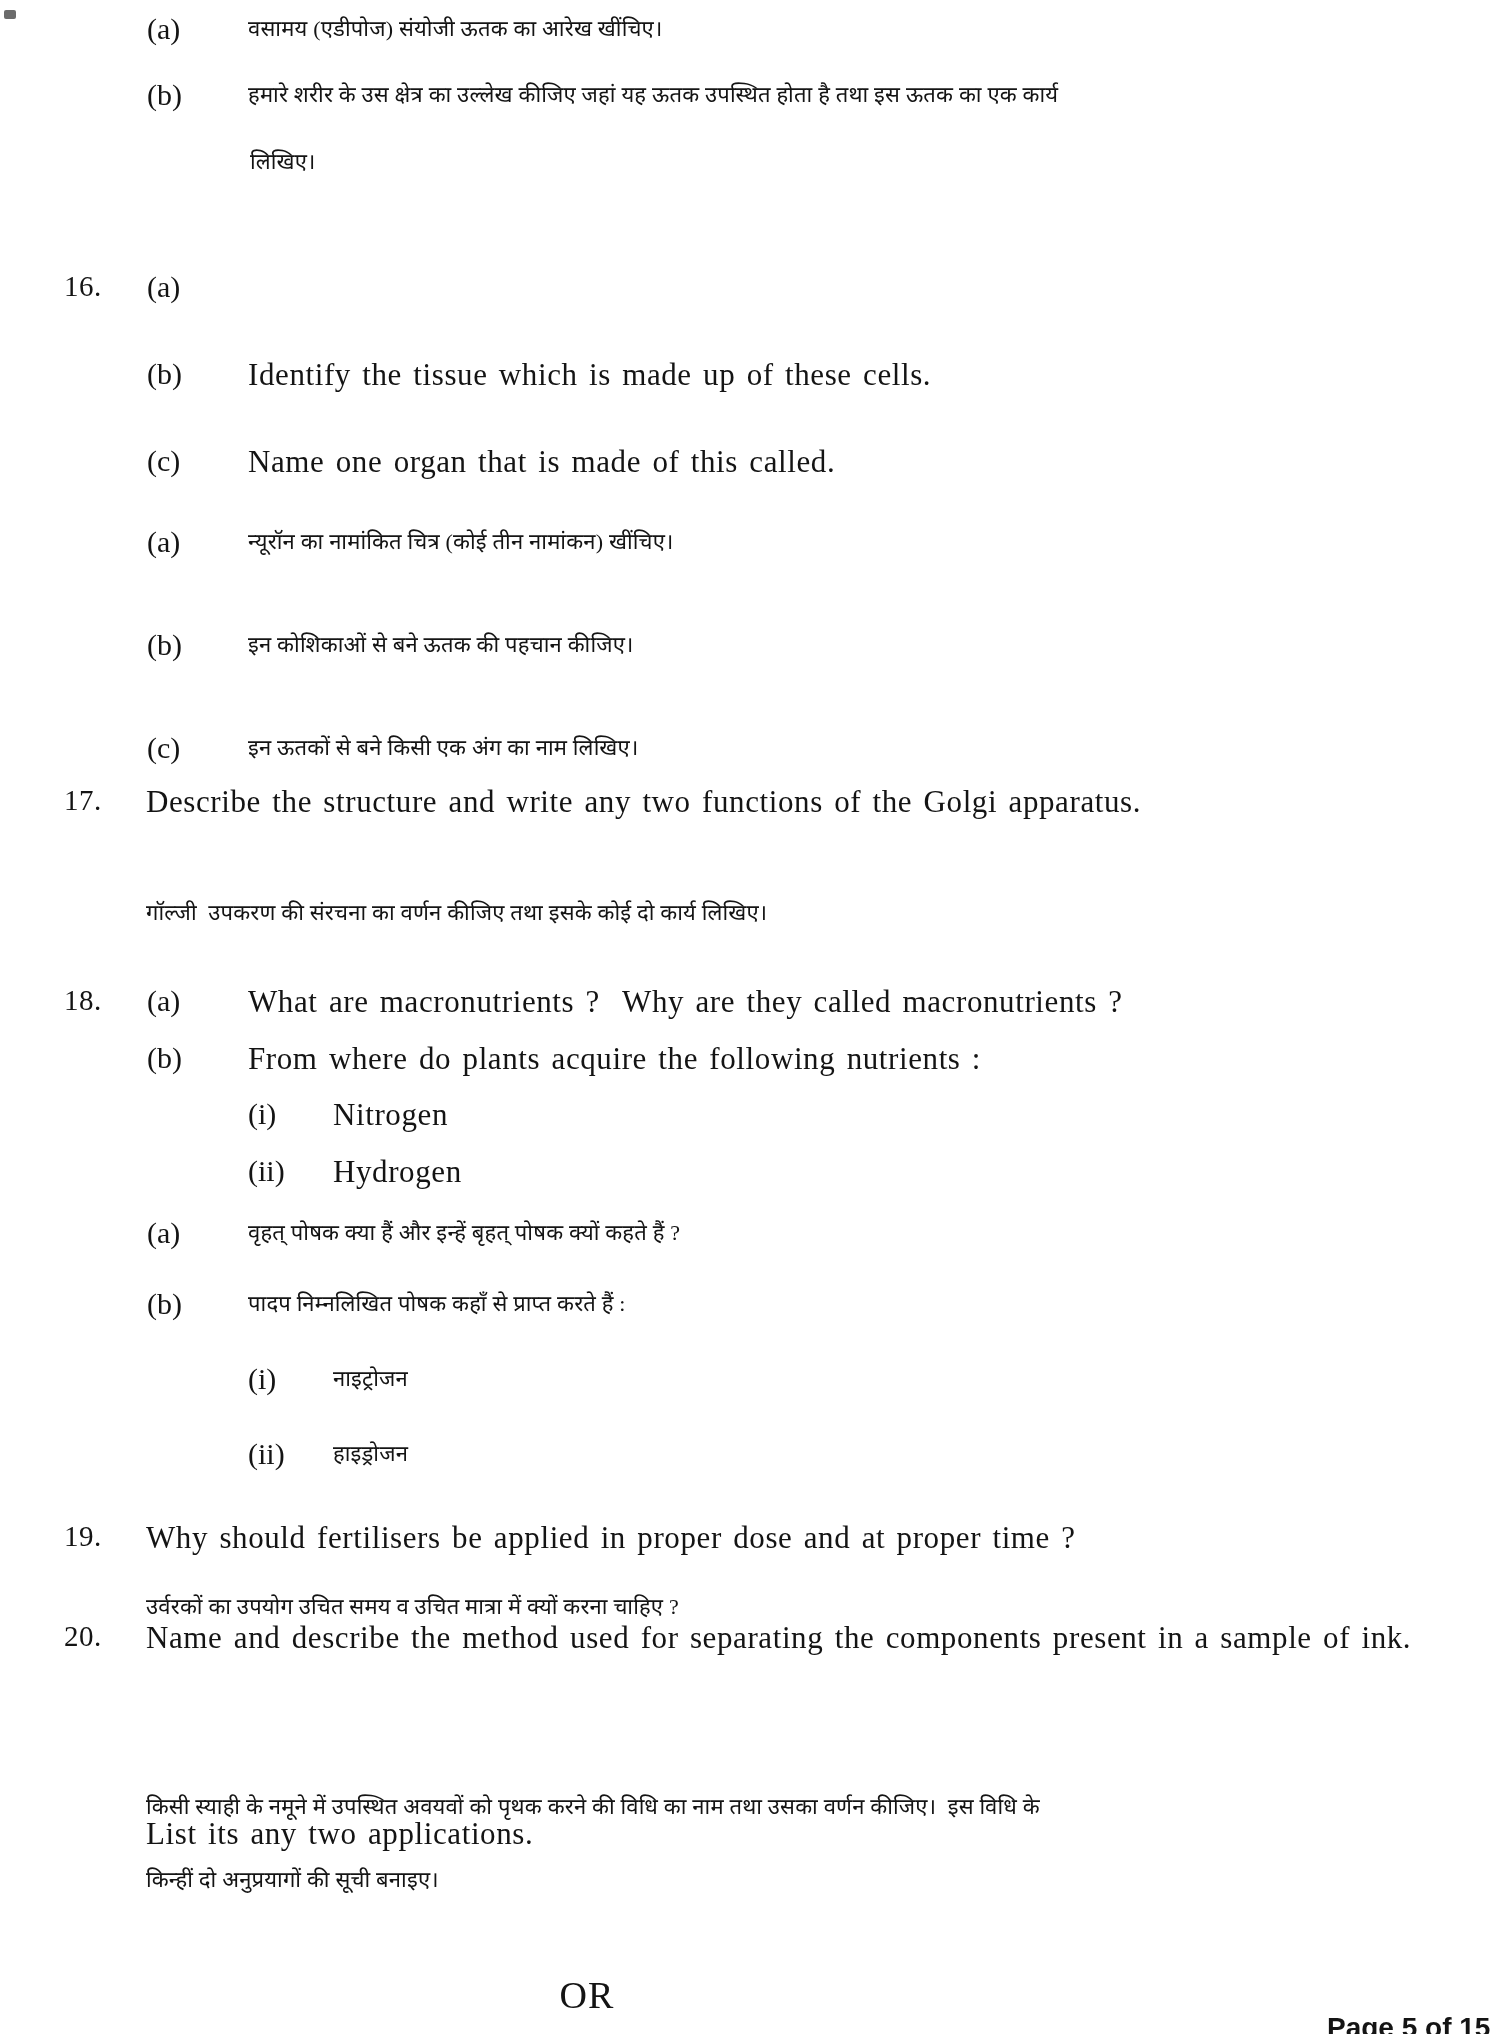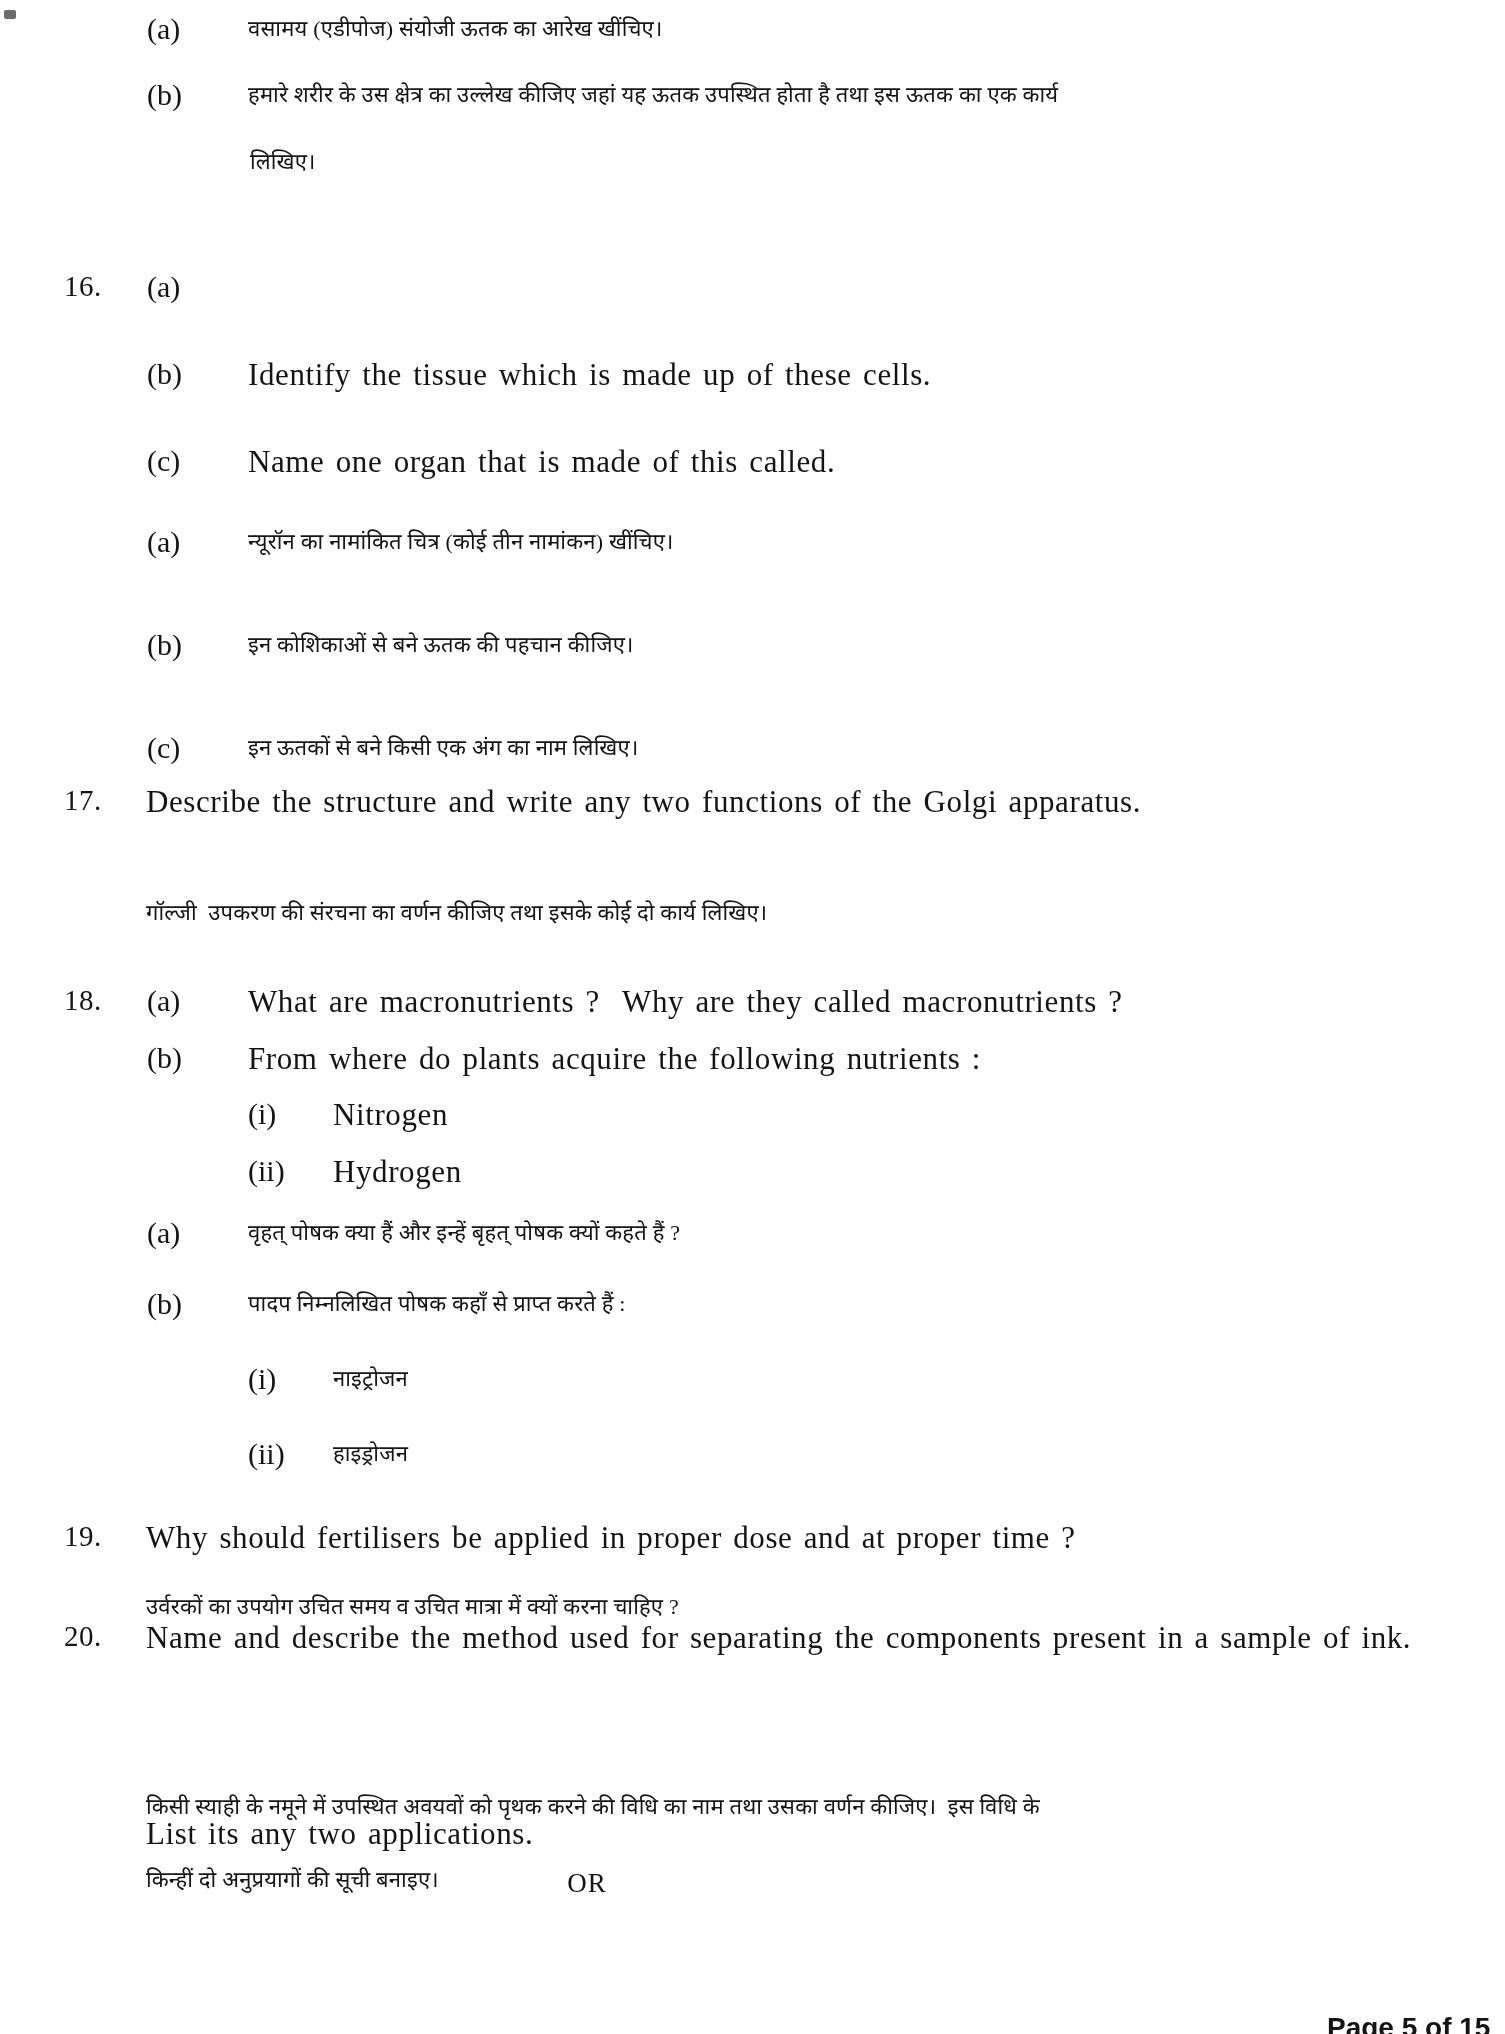--- a/index.html
+++ b/index.html
@@ -12,22 +12,22 @@
   .row span{position:absolute;top:0;white-space:pre;}
   .qnum{left:64px;font-weight:normal;font-size:29px;letter-spacing:.5px;}
   .lmark{left:147px;font-size:30px;}
   .rmark{left:248px;font-size:30px;}
   .txt{left:248px;}
   .txt-q{left:146px;}
   .txt-r{left:333px;}
   .txt-cont{left:250px;}
   .en{font-size:31px;letter-spacing:.6px;word-spacing:3px;}
   .hi{font-size:22px;letter-spacing:.2px;}
-  .or-row{position:absolute;left:146px;top:1868px;width:882px;text-align:center;
-    font-size:27px;letter-spacing:1px;}
+  .or-row{position:absolute;left:146px;top:1973px;width:882px;text-align:center;
+    font-size:38px;letter-spacing:1px;}
   .footer{position:absolute;left:1327px;top:2012px;font-size:28px;font-weight:bold;
     font-family:"Liberation Sans", sans-serif;white-space:pre;}
   .speck{position:absolute;left:4px;top:10px;width:12px;height:9px;background:#3a3a3a;
     border-radius:2px;opacity:.75;}
 </style>
 </head>
 <body>
 
 <div class="speck"></div>
 

